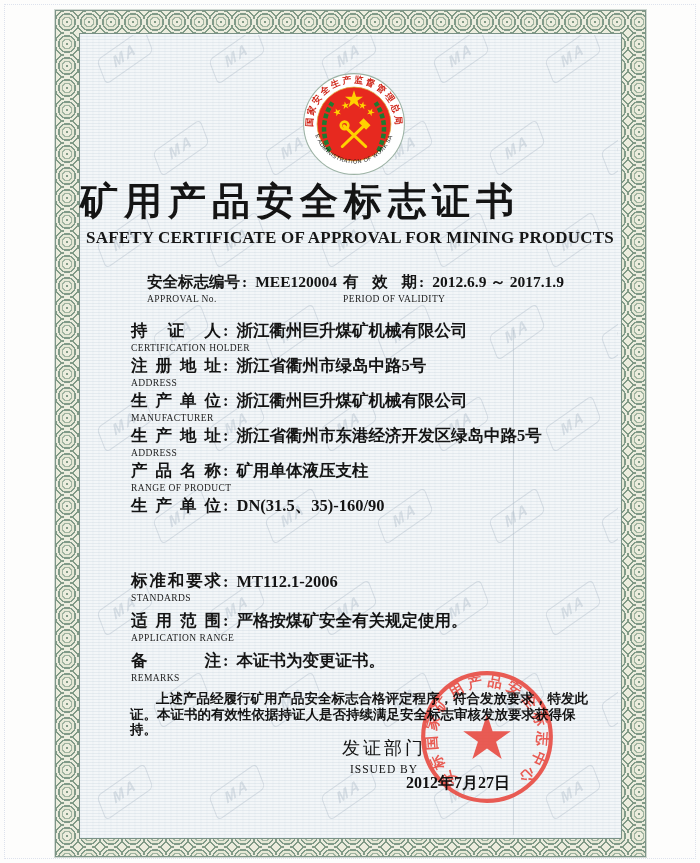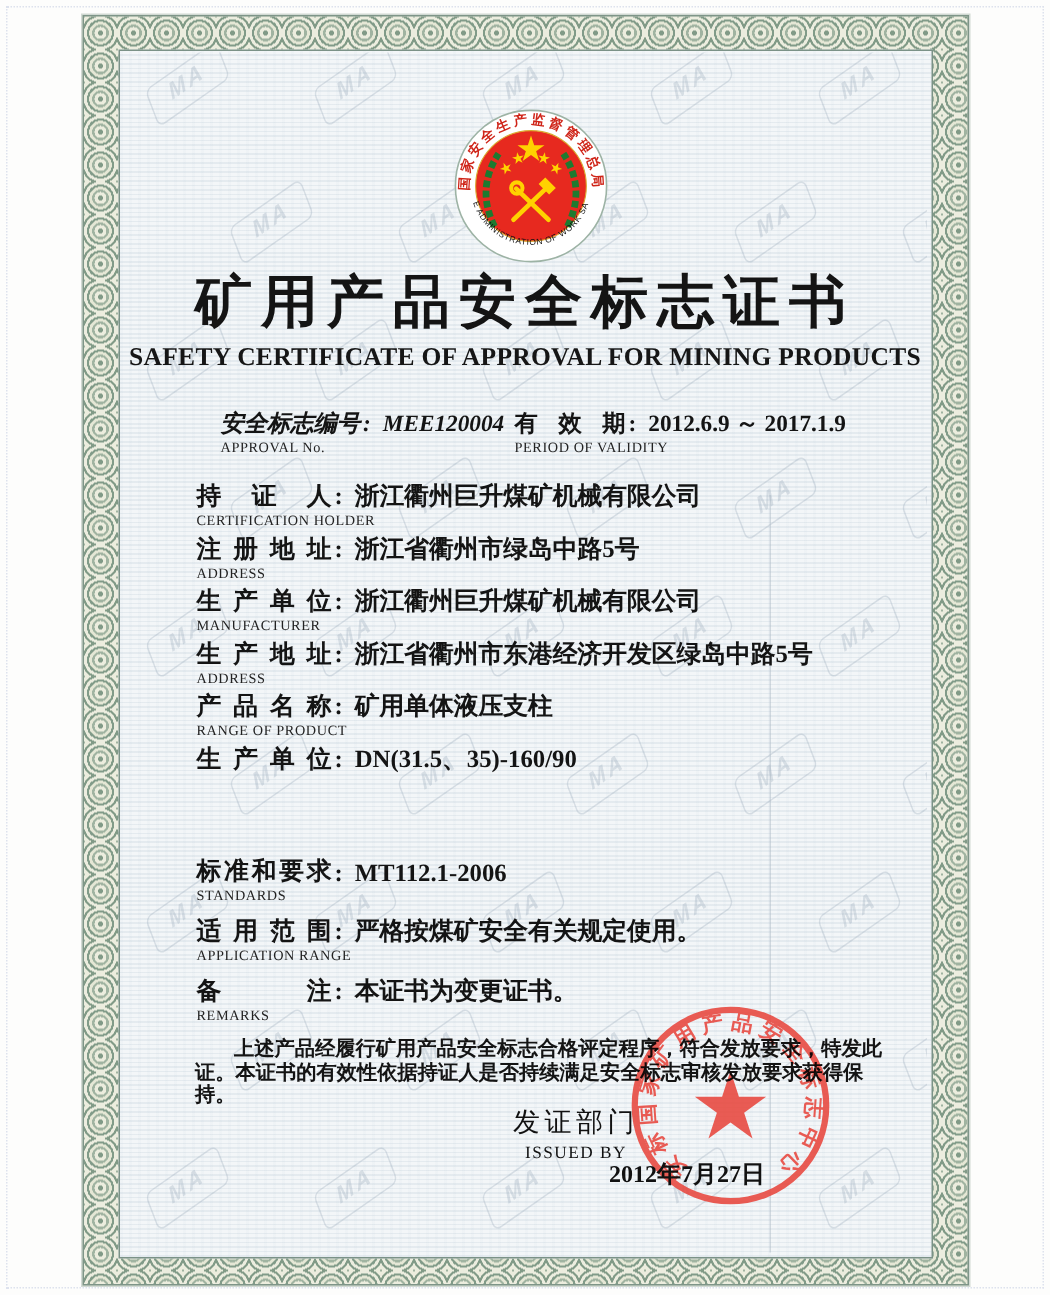--- a/index.html
+++ b/index.html
@@ -23,31 +23,31 @@
            repeating-linear-gradient(90deg, rgba(200,214,224,.10) 0 2px, rgba(255,255,255,0) 2px 6px);}
   .wm-layer{position:absolute;left:82px;top:35px;width:536px;height:795px;overflow:hidden;z-index:1;}
   .wm{position:absolute;width:56px;height:24px;line-height:22px;text-align:center;
       border:1px solid rgba(148,165,182,.30);border-radius:5px;
       transform:rotate(-35deg) skewX(-14deg);
       font-family:"Liberation Sans",sans-serif;font-style:italic;font-weight:bold;
       font-size:15px;letter-spacing:2px;color:rgba(148,165,182,.30);}
   .crease{position:absolute;left:513px;top:330px;width:1px;height:505px;background:rgba(170,185,196,.45);z-index:2;}
   .content{position:absolute;inset:0;z-index:3;}
   .emblem{position:absolute;left:300px;top:70px;width:108px;height:108px;}
-  .title{position:absolute;left:80px;top:176px;width:540px;text-align:center;
+  .title{position:absolute;left:80px;top:176px;width:540px;text-align:left;
          font-size:38px;font-weight:bold;letter-spacing:6px;color:#141414;}
   .subtitle{position:absolute;left:80px;top:228px;width:540px;text-align:center;
             font-size:17px;font-weight:bold;letter-spacing:.2px;color:#161616;}
   .zl{font-size:16.5px;font-weight:600;white-space:nowrap;color:#141414;}
   .el{font-size:9.5px;letter-spacing:.4px;margin-top:1px;color:#222;}
   .lbl{display:inline-block;width:90px;text-align:justify;text-align-last:justify;vertical-align:bottom;}
   .colon{margin-left:2px;}
   .val{margin-left:8px;}
   .rowA1{position:absolute;left:147px;top:272px;}
-  .rowA1 .zl{font-size:15.5px;font-style:italic;}
+  .rowA1 .zl{font-size:15.5px;}
   .rowA2{position:absolute;left:343px;top:272px;}
   .rowA2 .zl{font-size:15.5px;}
   .lbl-validity{display:inline-block;width:74px;text-align:justify;text-align-last:justify;vertical-align:bottom;}
   .f{position:absolute;left:131px;}
   .decl{position:absolute;left:130px;top:691px;width:466px;font-size:13.5px;line-height:15.5px;
         text-indent:26px;font-weight:600;color:#141414;z-index:3;}
   .issued{position:absolute;left:332px;top:736px;width:104px;text-align:center;z-index:3;}
   .issued-zh{font-size:18px;font-weight:400;letter-spacing:3px;}
   .issued-en{font-size:11.5px;letter-spacing:1px;margin-top:3px;}
   .date{position:absolute;left:406px;top:773px;font-size:16px;font-weight:600;z-index:5;}

